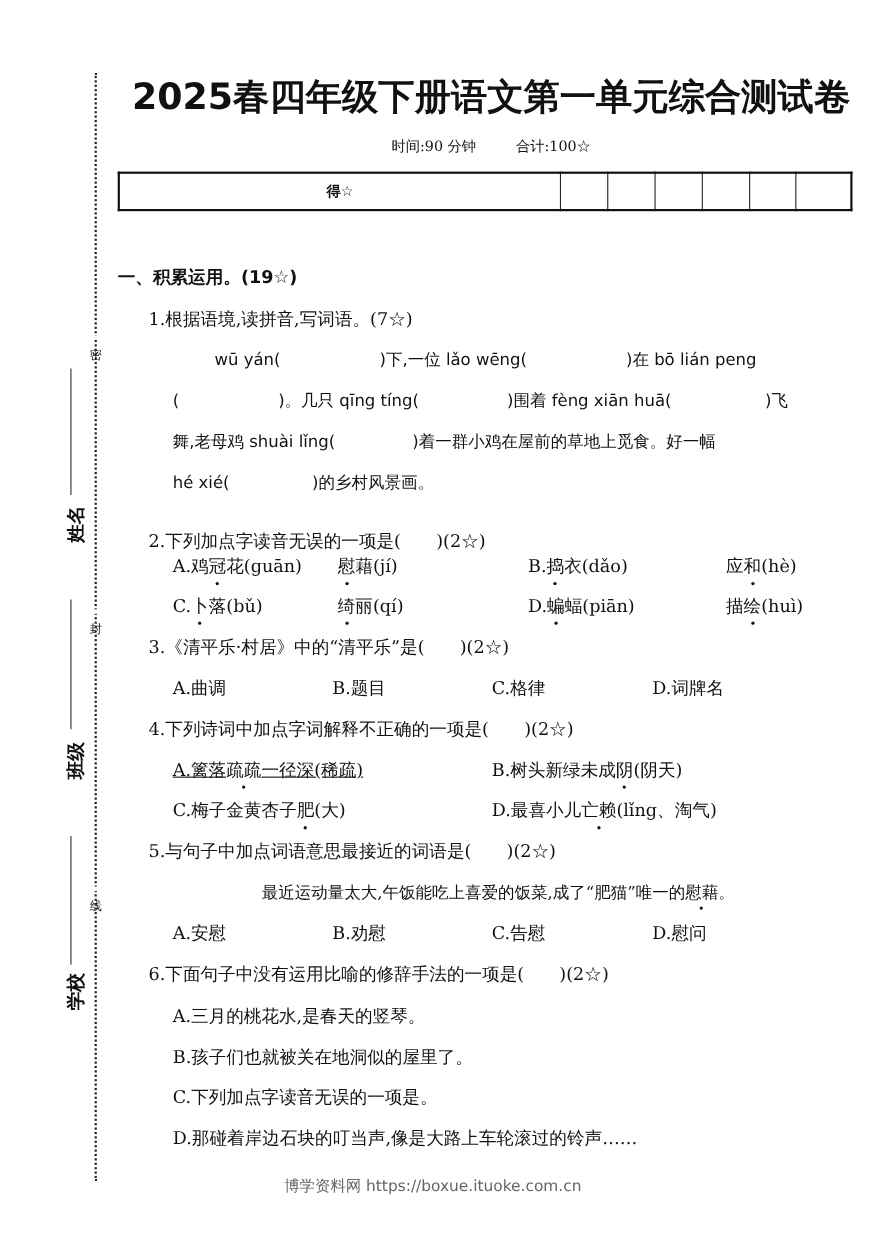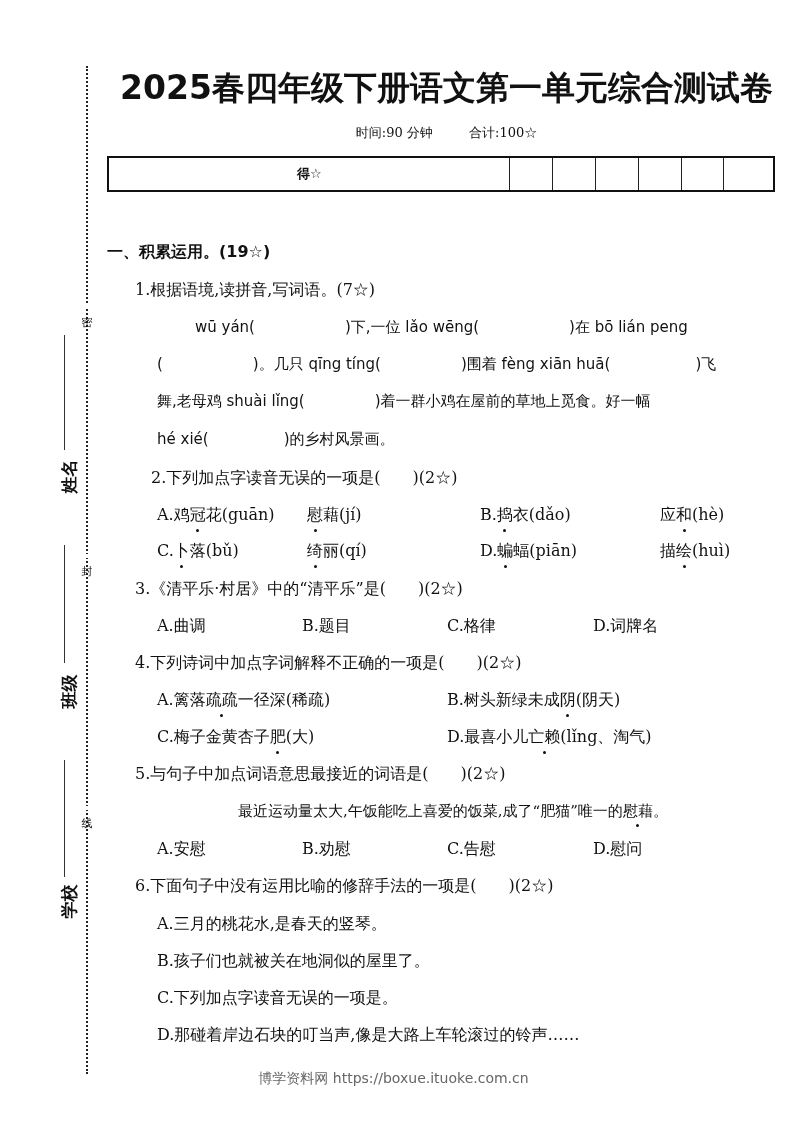--- a/index.html
+++ b/index.html
@@ -101,39 +101,39 @@
   <div class="line py" style="top:117px;left:50px;">
     <span>(</span><span style="display:inline-block;width:90px"></span><span>)。几只 qīng tíng(</span><span style="display:inline-block;width:80px"></span><span>)围着 fèng xiān huā(</span><span style="display:inline-block;width:85px"></span><span>)飞</span>
   </div>
   <div class="line py" style="top:154px;left:50px;">
     <span>舞,老母鸡 shuài lǐng(</span><span style="display:inline-block;width:70px"></span><span>)着一群小鸡在屋前的草地上觅食。好一幅</span>
   </div>
   <div class="line py" style="top:192px;left:50px;">
     <span>hé xié(</span><span style="display:inline-block;width:75px"></span><span>)的乡村风景画。</span>
   </div>
 
-  <div class="line" style="top:230px;left:28px;margin-left:16px;">2.下列加点字读音无误的一项是(　　)(2☆)</div>
+  <div class="line" style="top:244px;left:28px;">2.下列加点字读音无误的一项是(　　)(2☆)</div>
   <div class="opt" style="top:267px;left:50px;"><span>A.</span><span>鸡</span><span class="dot">冠</span><span>花(guān)</span></div>
   <div class="opt" style="top:267px;left:200px;"><span class="dot">慰</span><span>藉(jí)</span></div>
   <div class="opt" style="top:267px;left:373px;"><span>B.</span><span class="dot">捣</span><span>衣(dǎo)</span></div>
   <div class="opt" style="top:267px;left:553px;"><span>应</span><span class="dot">和</span><span>(hè)</span></div>
 
   <div class="opt" style="top:303px;left:50px;"><span>C.</span><span class="dot">卜</span><span>落(bǔ)</span></div>
   <div class="opt" style="top:303px;left:200px;"><span class="dot">绮</span><span>丽(qí)</span></div>
   <div class="opt" style="top:303px;left:373px;"><span>D.</span><span class="dot">蝙</span><span>蝠(piān)</span></div>
   <div class="opt" style="top:303px;left:553px;"><span>描</span><span class="dot">绘</span><span>(huì)</span></div>
 
   <div class="line" style="top:341px;left:28px;">3.《清平乐·村居》中的“清平乐”是(　　)(2☆)</div>
   <div class="opt" style="top:378px;left:50px;">A.曲调</div>
   <div class="opt" style="top:378px;left:195px;">B.题目</div>
   <div class="opt" style="top:378px;left:340px;">C.格律</div>
   <div class="opt" style="top:378px;left:486px;">D.词牌名</div>
 
   <div class="line" style="top:415px;left:28px;">4.下列诗词中加点字词解释不正确的一项是(　　)(2☆)</div>
-  <div class="opt" style="top:452px;left:50px;"><span>A.篱落</span><span class="dot">疏疏</span><span>一径深(稀疏)</span></div>
+  <div class="opt" style="top:452px;left:50px;text-decoration:underline;"><span>A.篱落</span><span class="dot">疏疏</span><span>一径深(稀疏)</span></div>
   <div class="opt" style="top:452px;left:340px;"><span>B.树头新绿未成</span><span class="dot">阴</span><span>(阴天)</span></div>
   <div class="opt" style="top:489px;left:50px;"><span>C.梅子金黄杏子</span><span class="dot">肥</span><span>(大)</span></div>
   <div class="opt" style="top:489px;left:340px;"><span>D.最喜小儿</span><span class="dot">亡赖</span><span>(lǐng、淘气)</span></div>
 
   <div class="line" style="top:526px;left:28px;">5.与句子中加点词语意思最接近的词语是(　　)(2☆)</div>
   <div class="line" style="top:564px;left:95px;font-size:15px;margin-left:36px;"><span>最近运动量太大,午饭能吃上喜爱的饭菜,成了“肥猫”唯一的</span><span class="dot">慰藉</span><span>。</span></div>
   <div class="opt" style="top:601px;left:50px;">A.安慰</div>
   <div class="opt" style="top:601px;left:195px;">B.劝慰</div>
   <div class="opt" style="top:601px;left:340px;">C.告慰</div>
   <div class="opt" style="top:601px;left:486px;">D.慰问</div>

